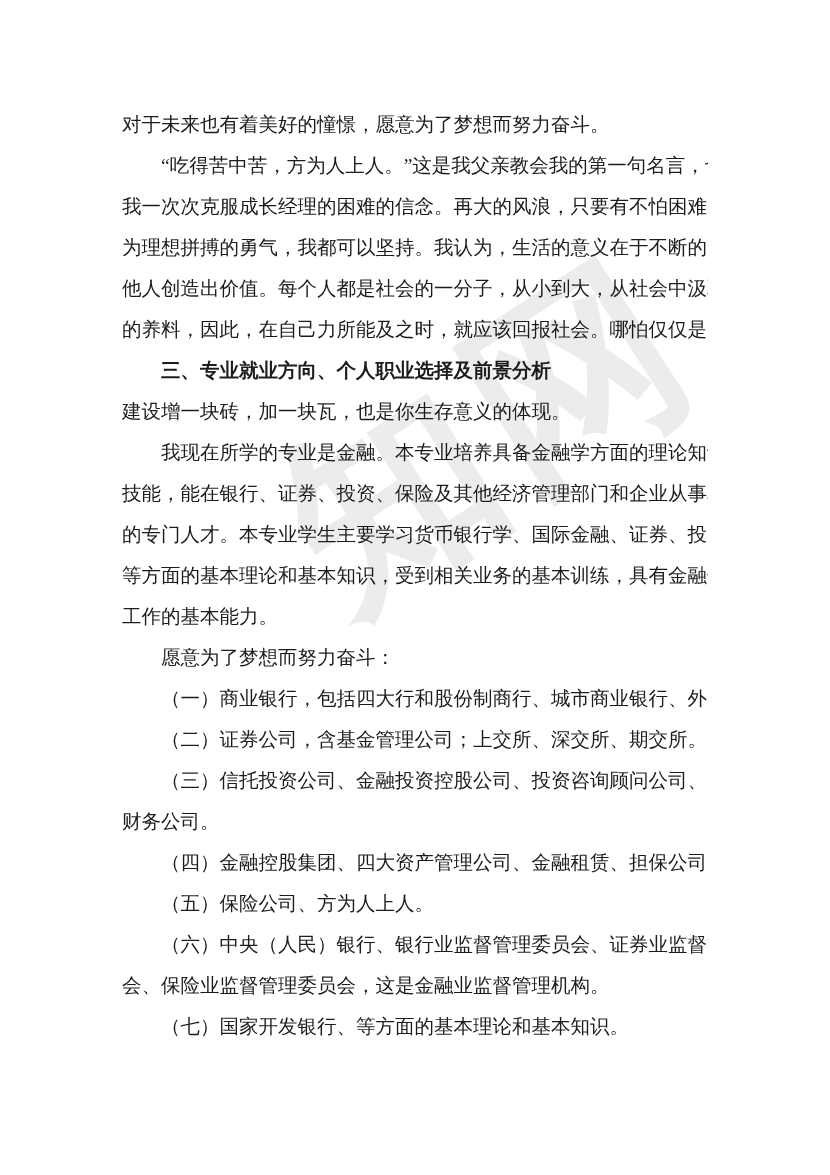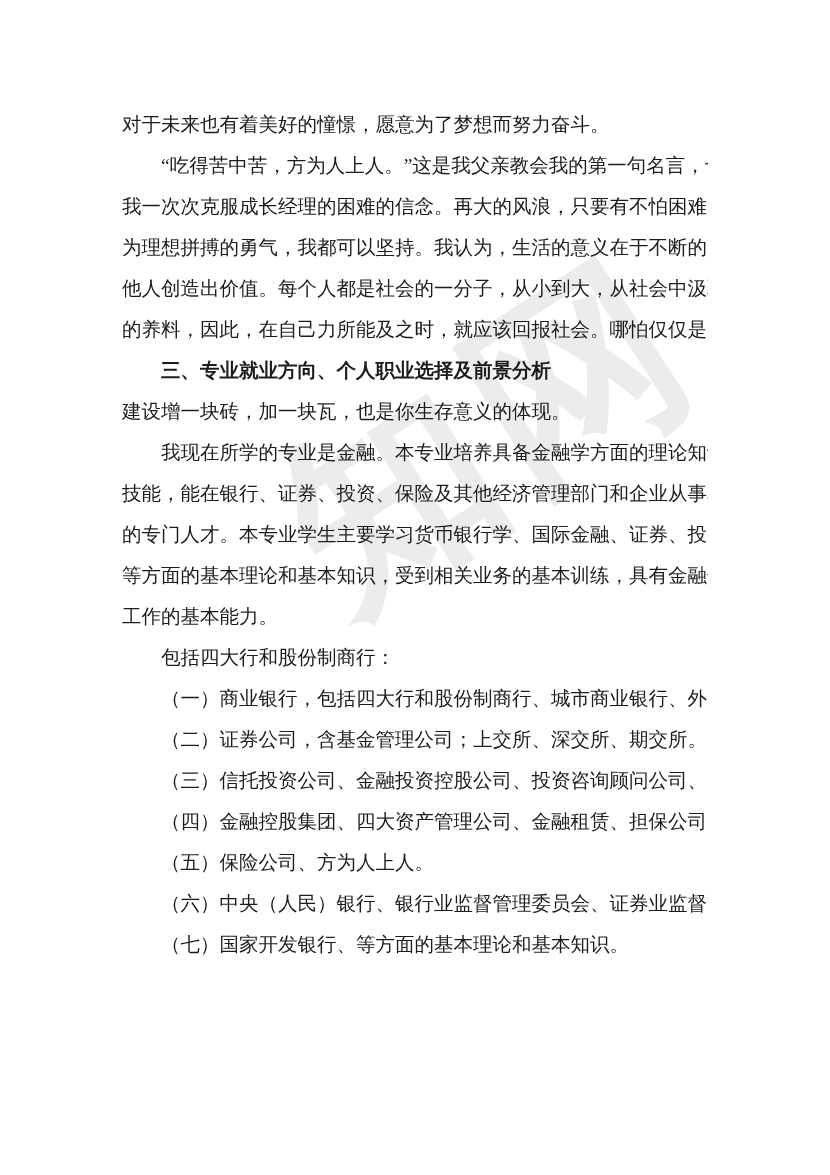--- a/index.html
+++ b/index.html
@@ -70,22 +70,24 @@
       <div class="line fill">为理想拼搏的勇气，我都可以坚持。我认为，生活的意义在于不断的为社会、</div>
       <div class="line fill">他人创造出价值。每个人都是社会的一分子，从小到大，从社会中汲取了太多</div>
       <div class="line fill">的养料，因此，在自己力所能及之时，就应该回报社会。哪怕仅仅是为社会的</div>
       <div class="line heading indent">三、专业就业方向、个人职业选择及前景分析</div>
       <div class="line">建设增一块砖，加一块瓦，也是你生存意义的体现。</div>
       <div class="line indent fill">我现在所学的专业是金融。本专业培养具备金融学方面的理论知识和业务</div>
       <div class="line fill">技能，能在银行、证券、投资、保险及其他经济管理部门和企业从事相关工作</div>
       <div class="line fill">的专门人才。本专业学生主要学习货币银行学、国际金融、证券、投资、保险</div>
       <div class="line fill">等方面的基本理论和基本知识，受到相关业务的基本训练，具有金融领域实际</div>
       <div class="line">工作的基本能力。</div>
-      <div class="line indent">包括四大行和股份制商行：</div>
+      <div class="line indent">愿意为了梦想而努力奋斗：</div>
       <div class="line indent fill">（一）商业银行，包括四大行和股份制商行、城市商业银行、外资银行国</div>
       <div class="line indent">（二）证券公司，含基金管理公司；上交所、深交所、期交所。</div>
       <div class="line indent fill">（三）信托投资公司、金融投资控股公司、投资咨询顾问公司、大型企业</div>
+      <div class="line">财务公司。</div>
       <div class="line indent">（四）金融控股集团、四大资产管理公司、金融租赁、担保公司。</div>
       <div class="line indent">（五）保险公司、方为人上人。</div>
       <div class="line indent fill">（六）中央（人民）银行、银行业监督管理委员会、证券业监督管理委员</div>
+      <div class="line">会、保险业监督管理委员会，这是金融业监督管理机构。</div>
       <div class="line indent">（七）国家开发银行、等方面的基本理论和基本知识。</div>
     </div>
 </div>
 
 </body></html>

